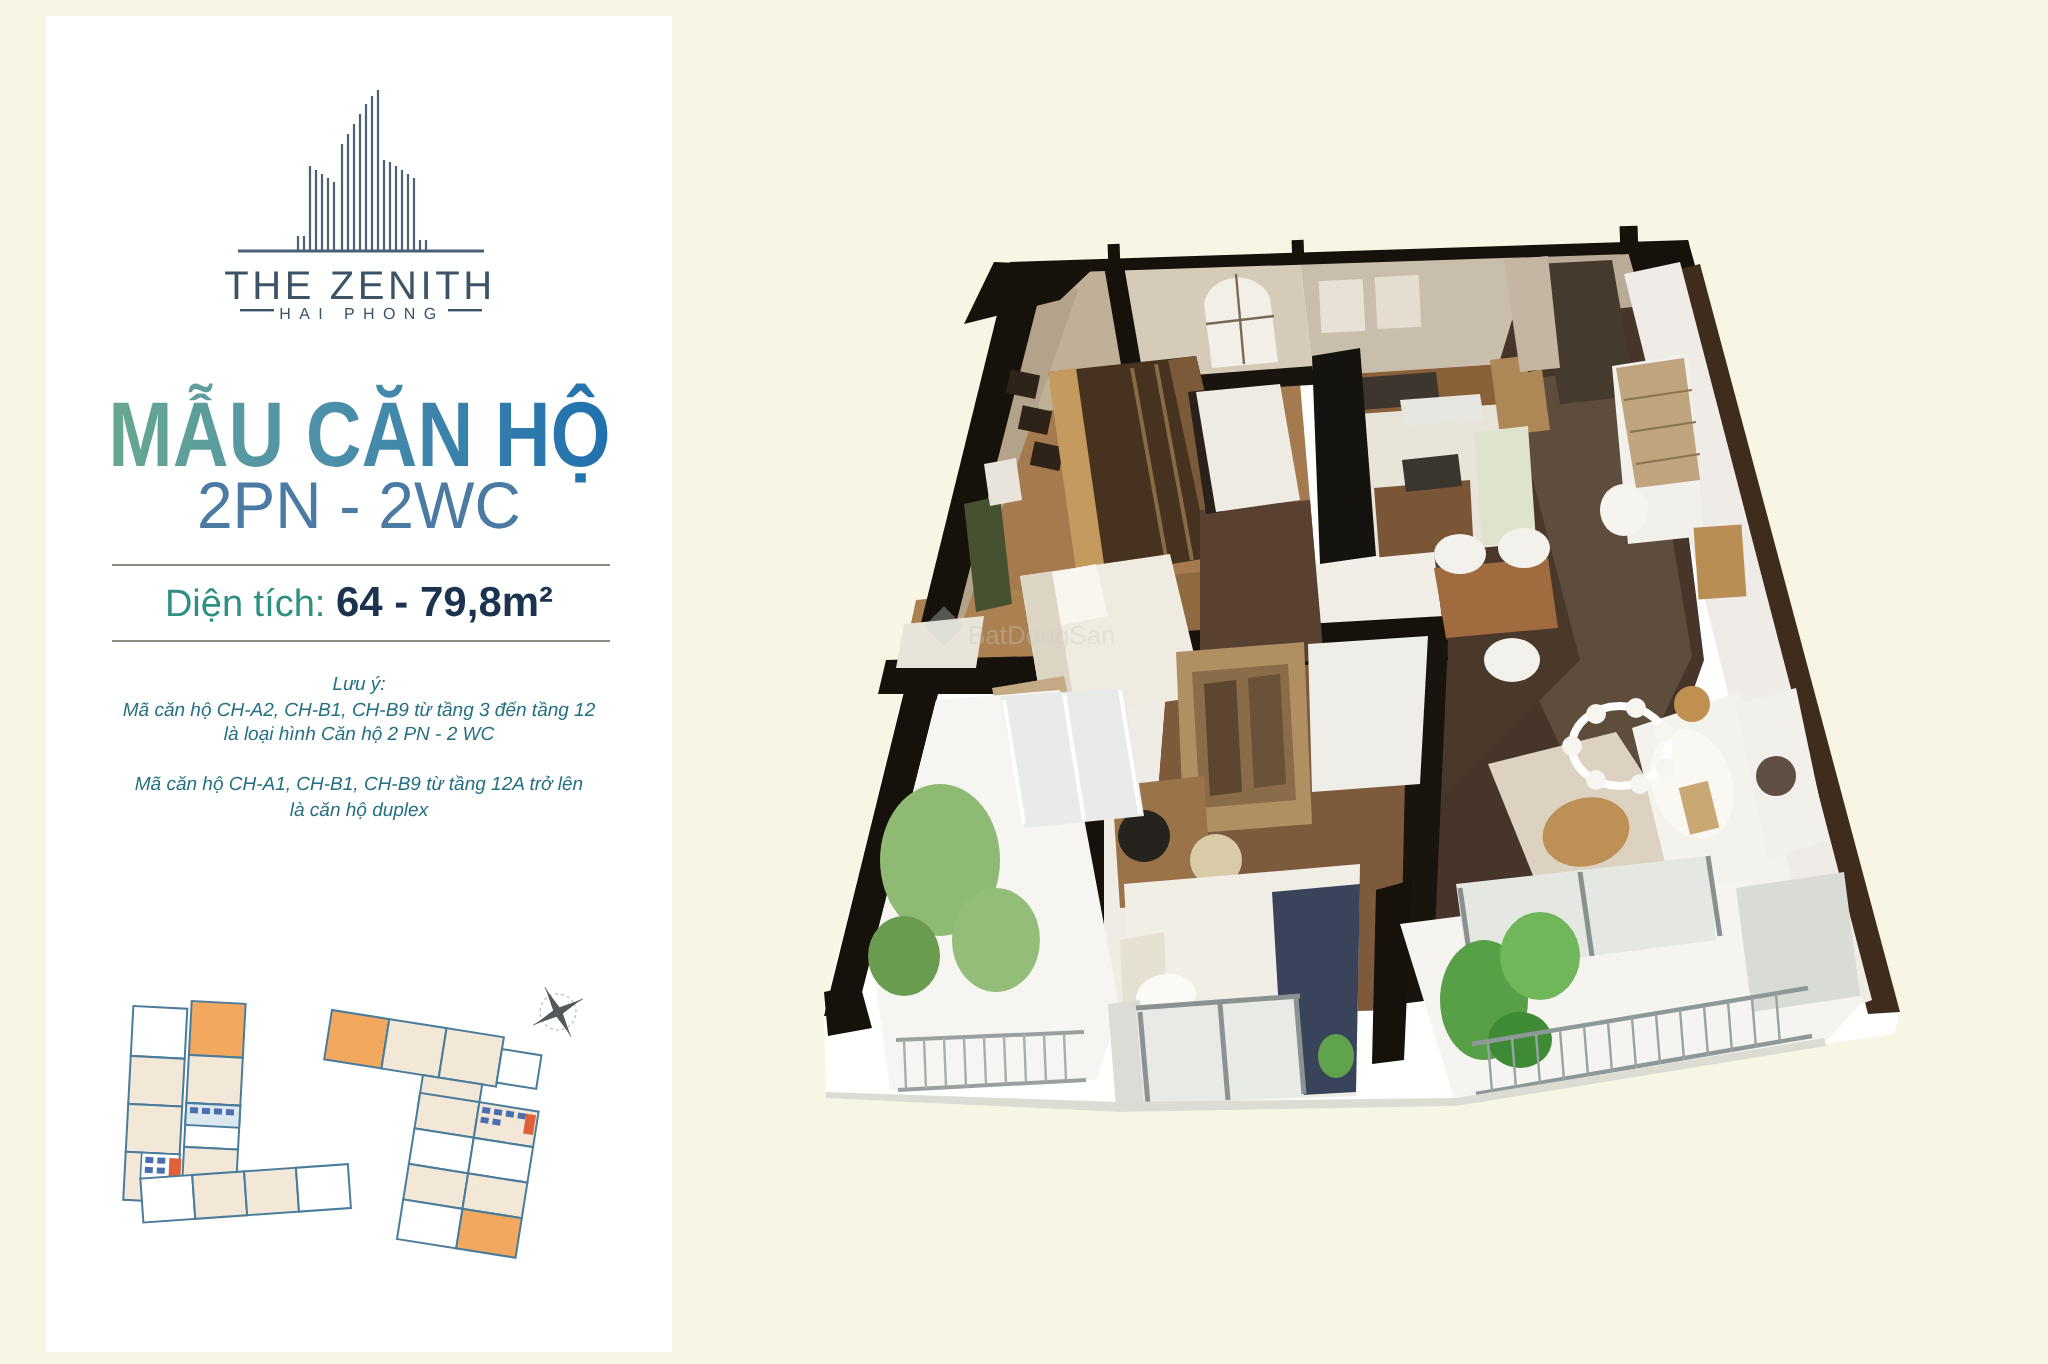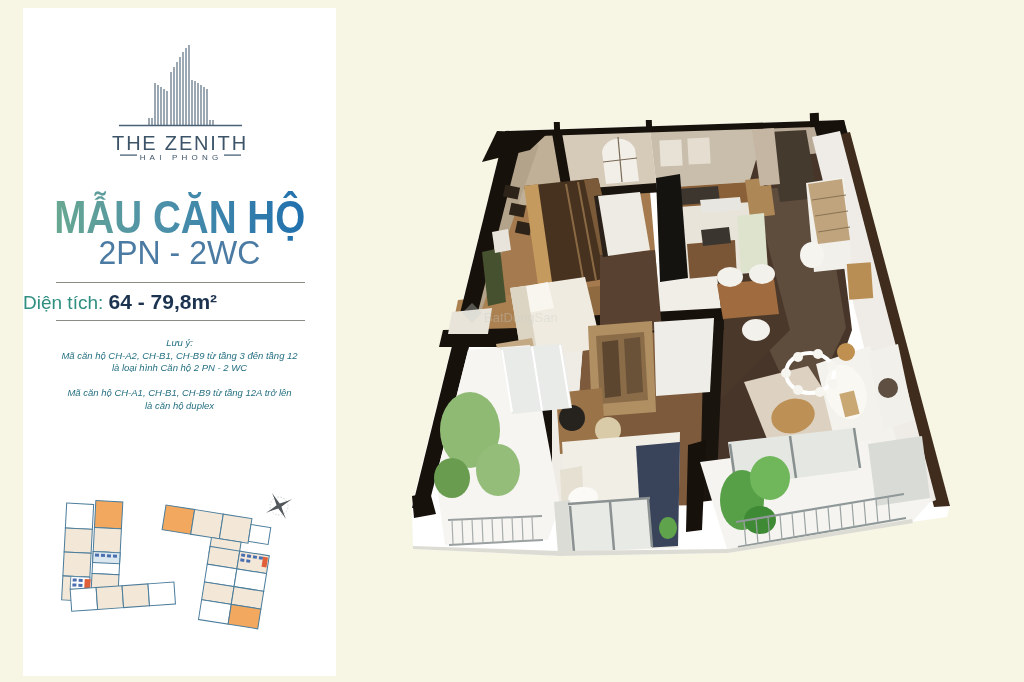--- a/index.html
+++ b/index.html
@@ -9,21 +9,21 @@
   .logo{position:absolute;left:0;top:0;width:313px;}
   .title{position:absolute;left:0;top:182px;width:313px;text-align:center;
          font-size:46px;font-weight:bold;letter-spacing:0px;
          transform:scaleX(0.84);transform-origin:158px 0;
          background:linear-gradient(90deg,#6aa98f 0%,#4f92a8 40%,#1f6fae 100%);
          -webkit-background-clip:text;background-clip:text;color:transparent;}
   .sub{position:absolute;left:0;top:226px;width:313px;text-align:center;
        font-size:33px;color:#4b7ba3;letter-spacing:0px;transform:scaleX(0.97);transform-origin:153px 0;}
   .ruleA{position:absolute;left:33px;top:274px;width:249px;border-top:1px solid #8b8b84;}
   .ruleB{position:absolute;left:33px;top:312px;width:249px;border-top:1px solid #8b8b84;}
-  .area{position:absolute;left:0;top:282px;width:313px;text-align:left;font-size:19px;}
+  .area{position:absolute;left:0;top:282px;width:313px;text-align:center;font-size:19px;}
   .area .a1{color:#2f8f80;}
   .area .a2{color:#1c3350;font-weight:bold;font-size:21px;}
   .notes{position:absolute;left:0;top:329px;width:313px;text-align:center;
          font-style:italic;color:#257082;font-size:9.5px;line-height:12.5px;}
 </style>
 </head>
 <body>
 <div class="card">
   <svg class="logo" width="313" height="175" viewBox="0 0 313 175">
     <g stroke="#4a6175" fill="none">

